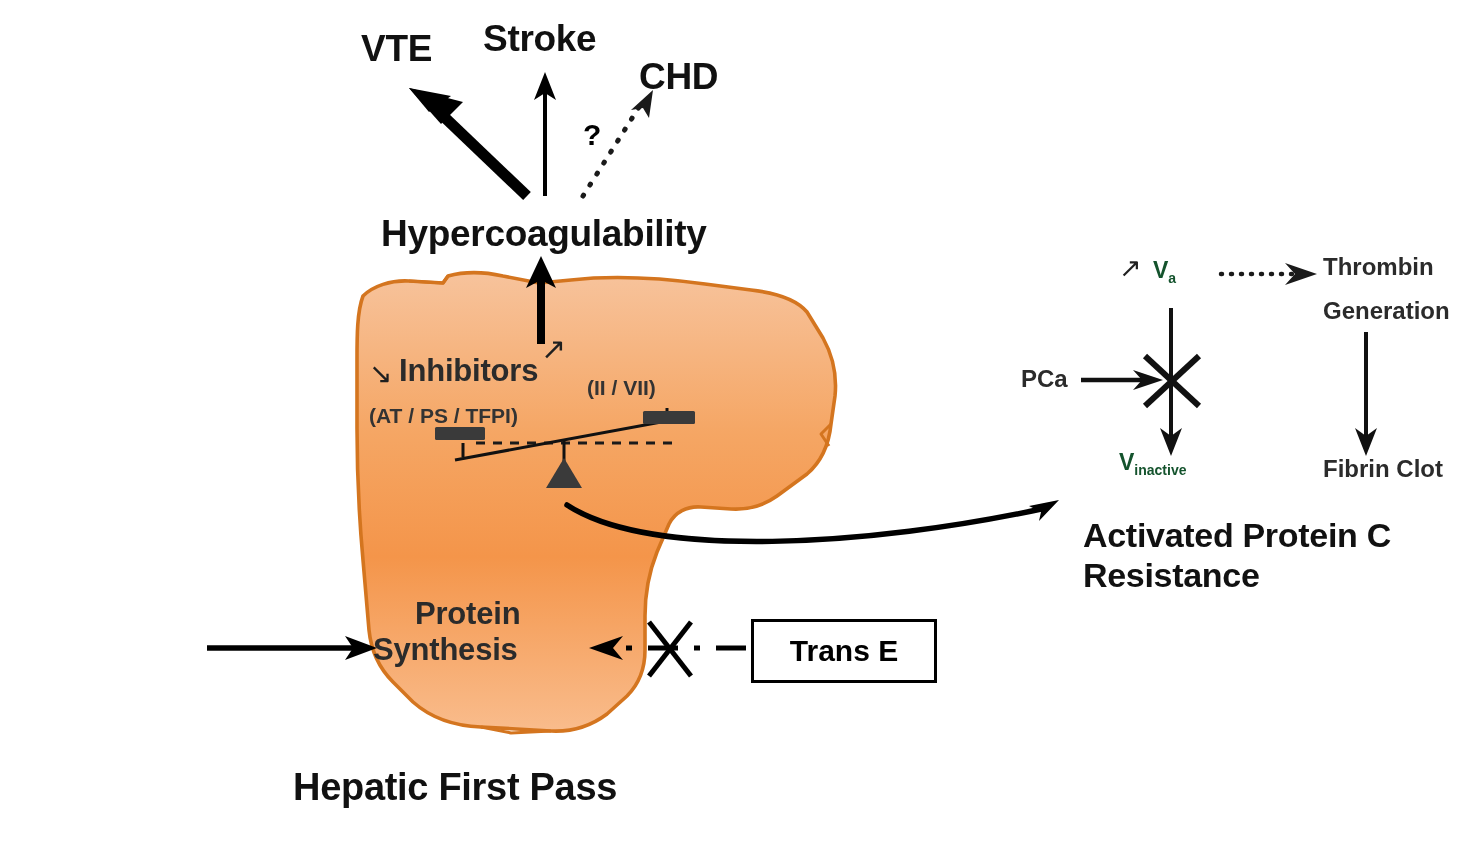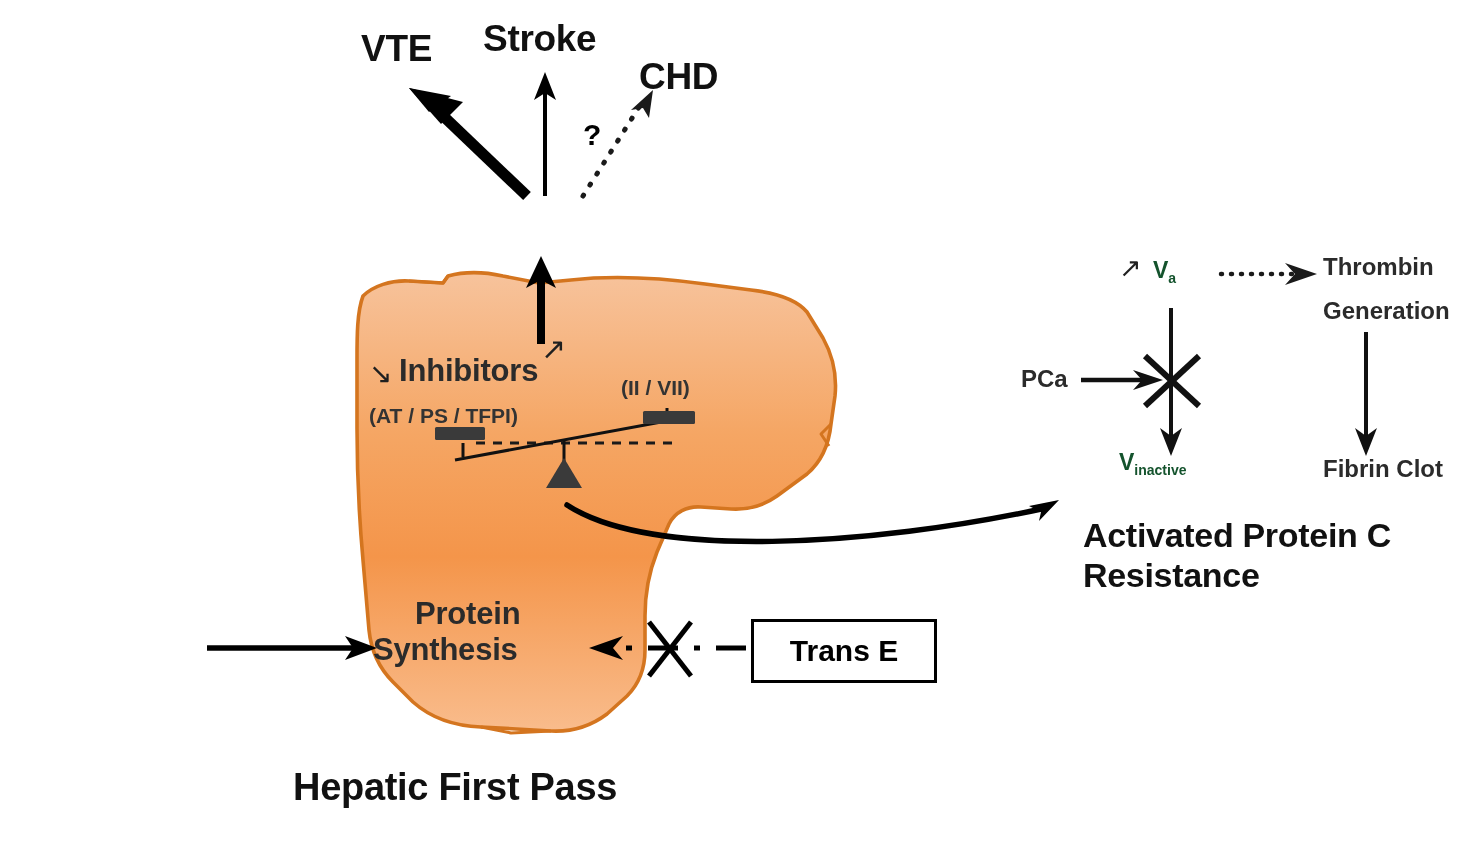--- a/index.html
+++ b/index.html
@@ -233,23 +233,24 @@
       <line x1="1355" y1="332" x2="1355" y2="440" stroke="#111" stroke-width="4"></line>
       <path d="M 1355,456 L 1366,428 L 1355,436 L 1344,428 Z" fill="#111"></path>
     </g>
   </svg>
 
   <div class="lbl bold-lg" style="left:350px; top:28px;">VTE</div>
   <div class="lbl bold-lg" style="left:472px; top:18px;">Stroke</div>
   <div class="lbl bold-lg" style="left:628px; top:56px;">CHD</div>
   <div class="qmark" style="left:572px; top:118px;">?</div>
 
+  <div class="lbl bold-lg" style="left:370px; top:213px;">Hypercoagulability</div>
 
   <div class="arrowglyph" style="left:530px; top:331px; font-size:30px;">↗</div>
-  <div class="lbl plain-sm" style="left:610px; top:376px;">(II / VII)</div>
+  <div class="lbl plain-sm" style="left:576px; top:376px;">(II / VII)</div>
 
   <div class="arrowglyph" style="left:358px; top:357px; font-size:28px;">↘</div>
   <div class="lbl bold-md" style="left:388px; top:354px;">Inhibitors</div>
   <div class="lbl plain-sm" style="left:358px; top:404px;">(AT / PS / TFPI)</div>
 
   <div class="lbl bold-md" style="left:404px; top:597px;">Protein</div>
   <div class="lbl bold-md" style="left:362px; top:633px;">Synthesis</div>
 
   <div class="boxed" style="left:740px; top:619px; width:180px; height:58px;">Trans E</div>
 

